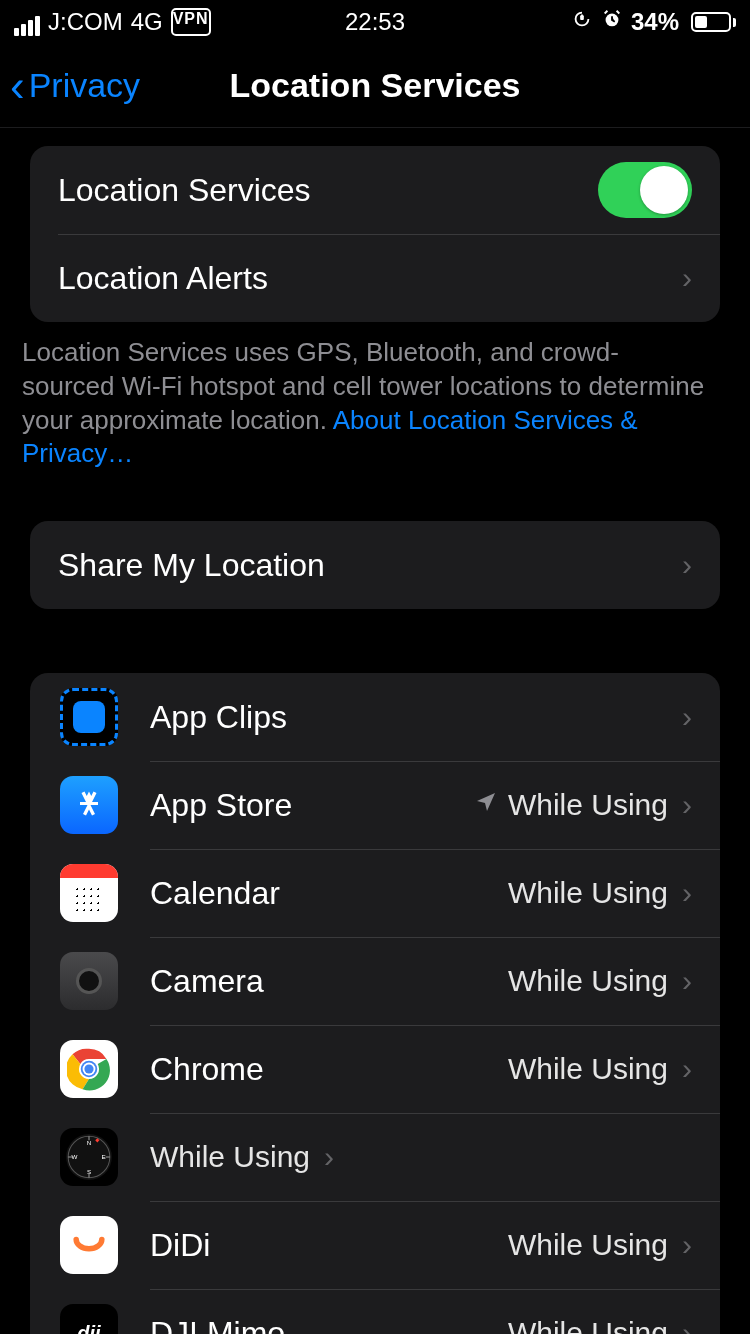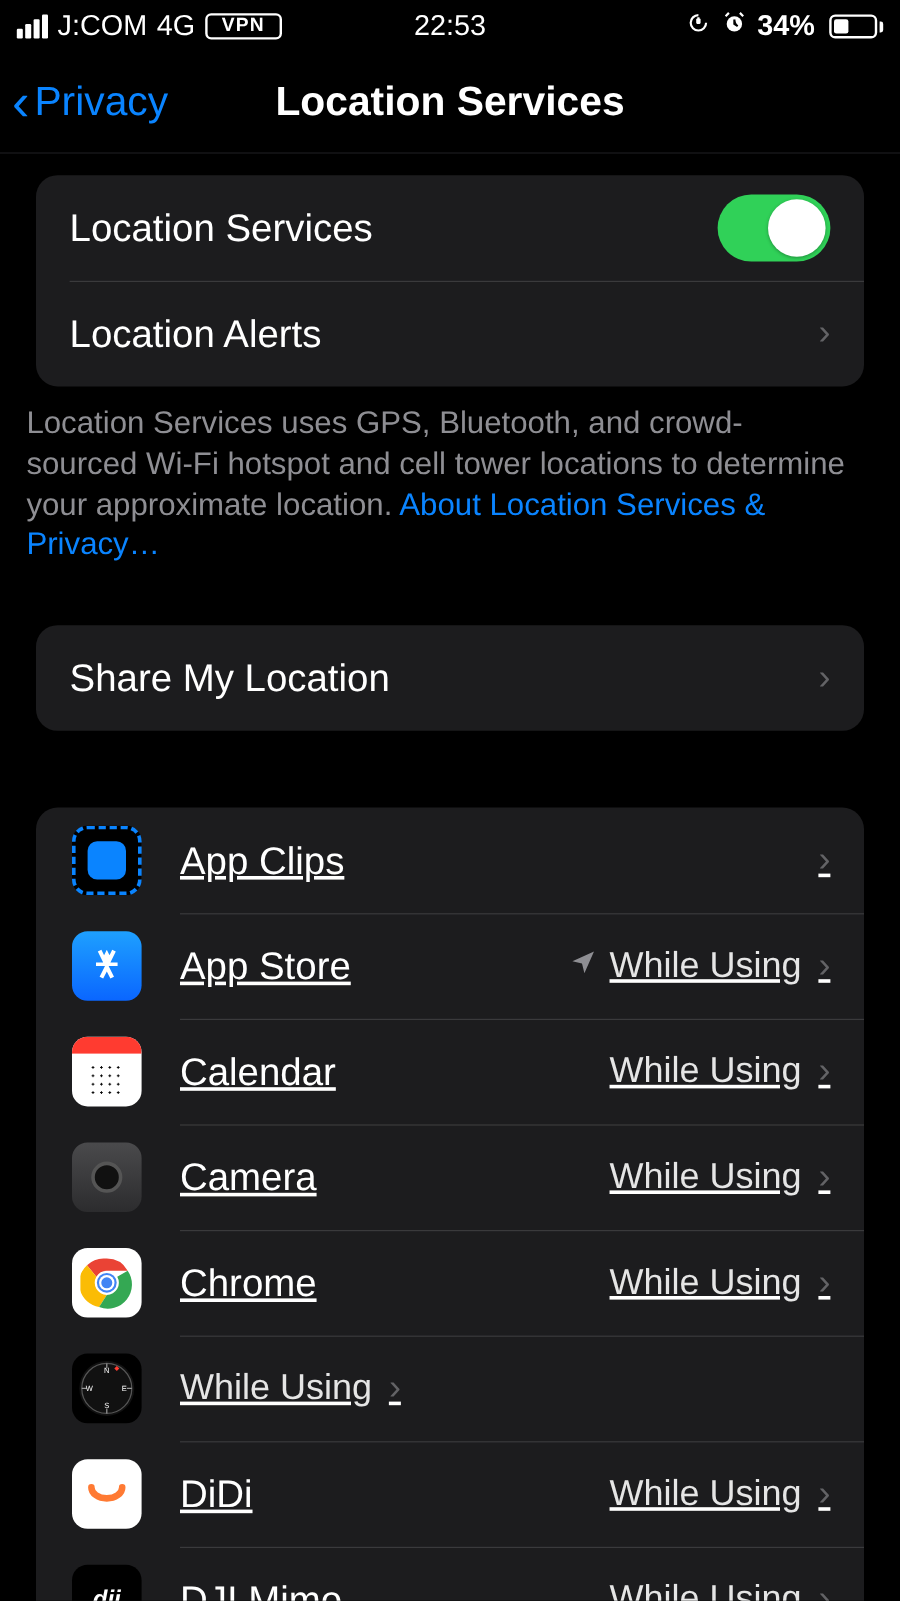--- a/index.html
+++ b/index.html
@@ -16,29 +16,29 @@
   
   .status-bar {
     height: 44px;
     display: flex;
     align-items: center;
     justify-content: space-between;
     padding: 0 14px;
     font-size: 24px;
     font-weight: 600;
   }
-  .status-left, .status-right { display: flex; align-items: center; gap: 8px; }
+  .status-left, .status-right { display: flex; gap: 8px; }
   .status-center { position: absolute; left: 50%; transform: translateX(-50%); font-weight: 400; }
   .signal-bars { display: inline-flex; align-items: flex-end; gap: 2px; }
   .signal-bars span { width: 5px; background:#fff; border-radius:1px; }
   .signal-bars span:nth-child(1){height:8px}
   .signal-bars span:nth-child(2){height:12px}
   .signal-bars span:nth-child(3){height:16px}
   .signal-bars span:nth-child(4){height:20px}
-  .vpn-badge { border:2px solid #fff; border-radius:5px; padding:0 12px; font-size:16px; font-weight:700; letter-spacing:1px;}
+  .vpn-badge { border:2px solid #fff; border-radius:5px; padding:0 0; font-size:16px; font-weight:700; letter-spacing:1px;}
   .battery { display:inline-flex; align-items:center; }
   .battery-body { width:40px; height:20px; border:2px solid #fff; border-radius:5px; position:relative; margin-left:4px;}
   .battery-fill { position:absolute; left:2px; top:2px; bottom:2px; width:34%; background:#fff; border-radius:2px;}
   .battery-tip { width:3px; height:9px; background:#fff; border-radius:0 2px 2px 0; margin-left:2px;}
   .carrier { font-weight:400; font-size:24px; }
   .net { font-weight:400; font-size:24px;}
 
   
   .nav-header {
     height: 84px;
@@ -110,21 +110,20 @@
   .footer-link { color:#0a84ff; }
 
   
   .app-row {
     display:flex;
     align-items:center;
     min-height:88px;
     padding: 0 28px 0 0;
     font-size:32px;
     position:relative;
-    text-decoration:underline;
   }
   .app-row + .app-row::before {
     content:"";
     position:absolute;
     top:0; left:120px; right:0;
     height:1px;
     background:#3a3a3c;
   }
   .app-icon {
     width:58px; height:58px;

